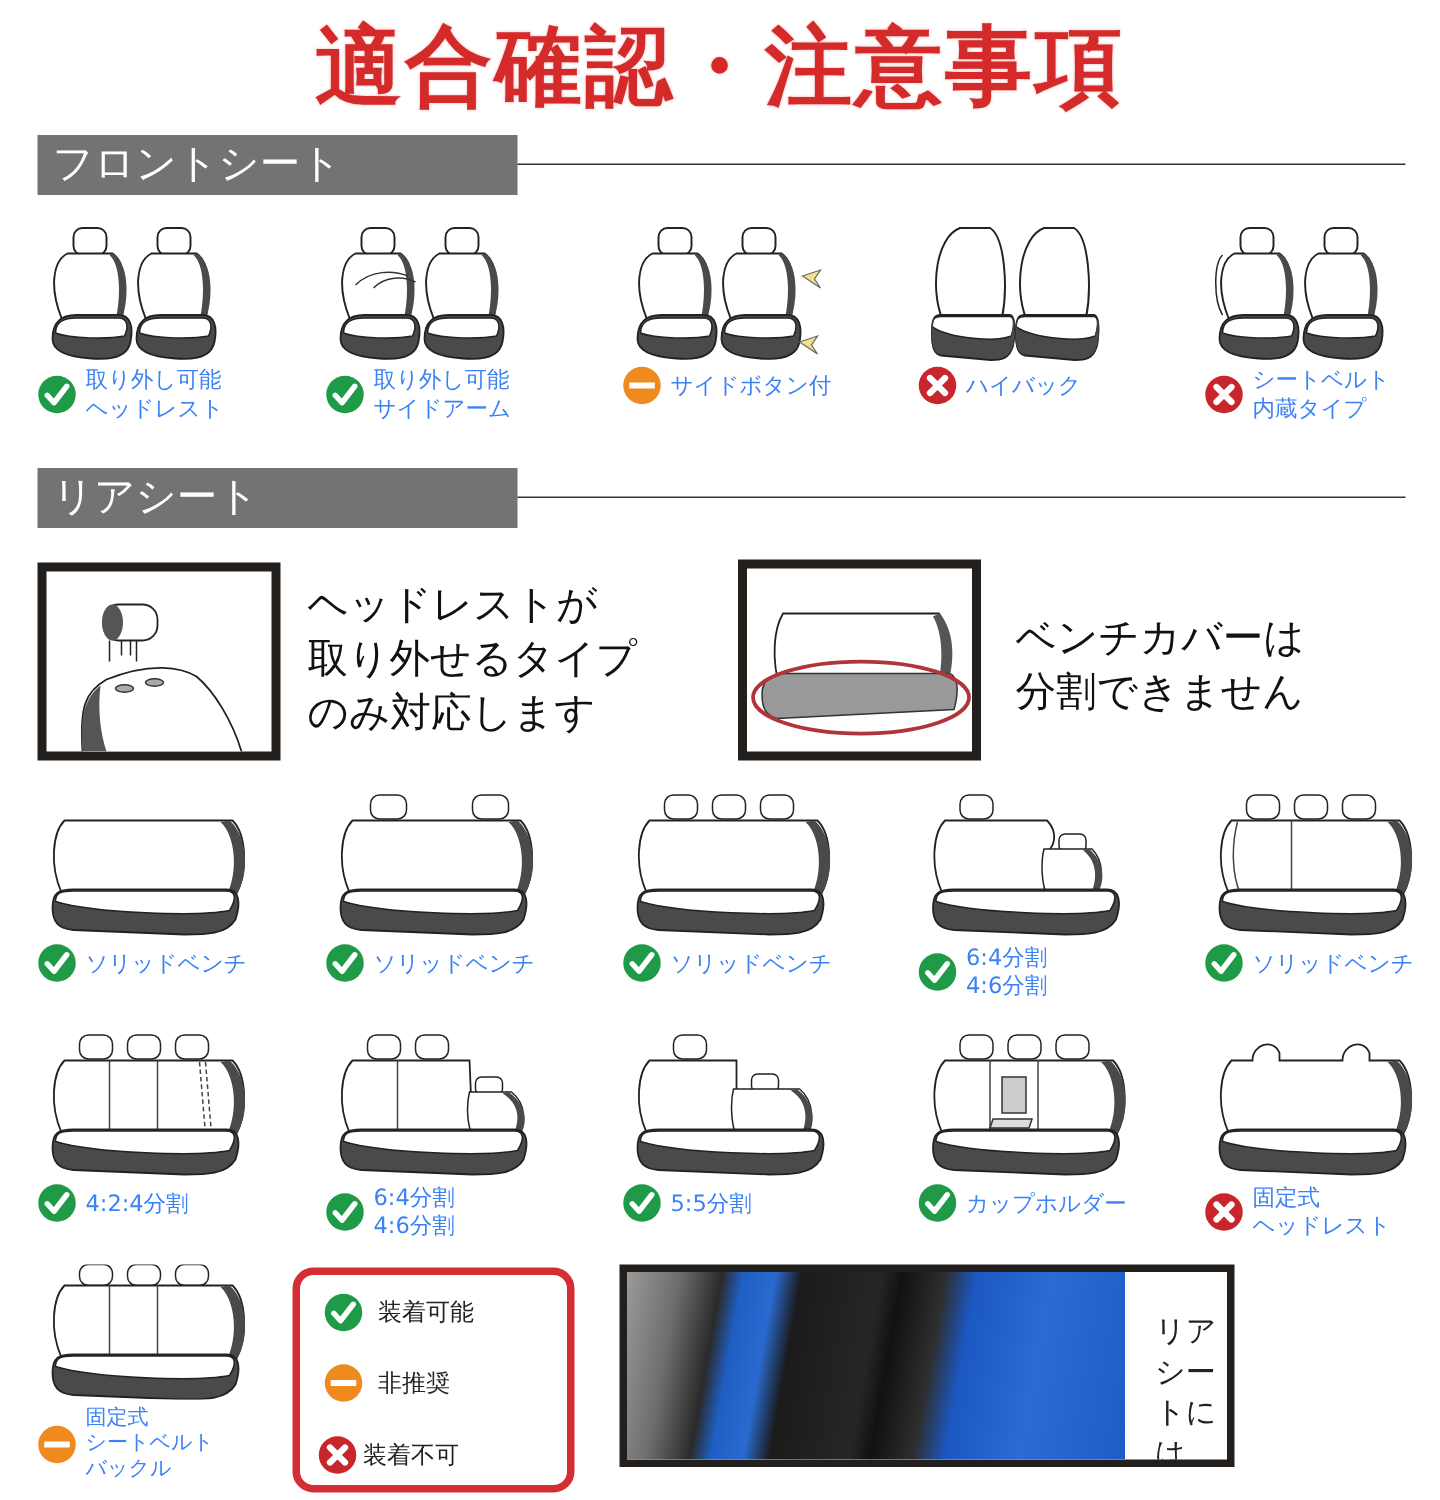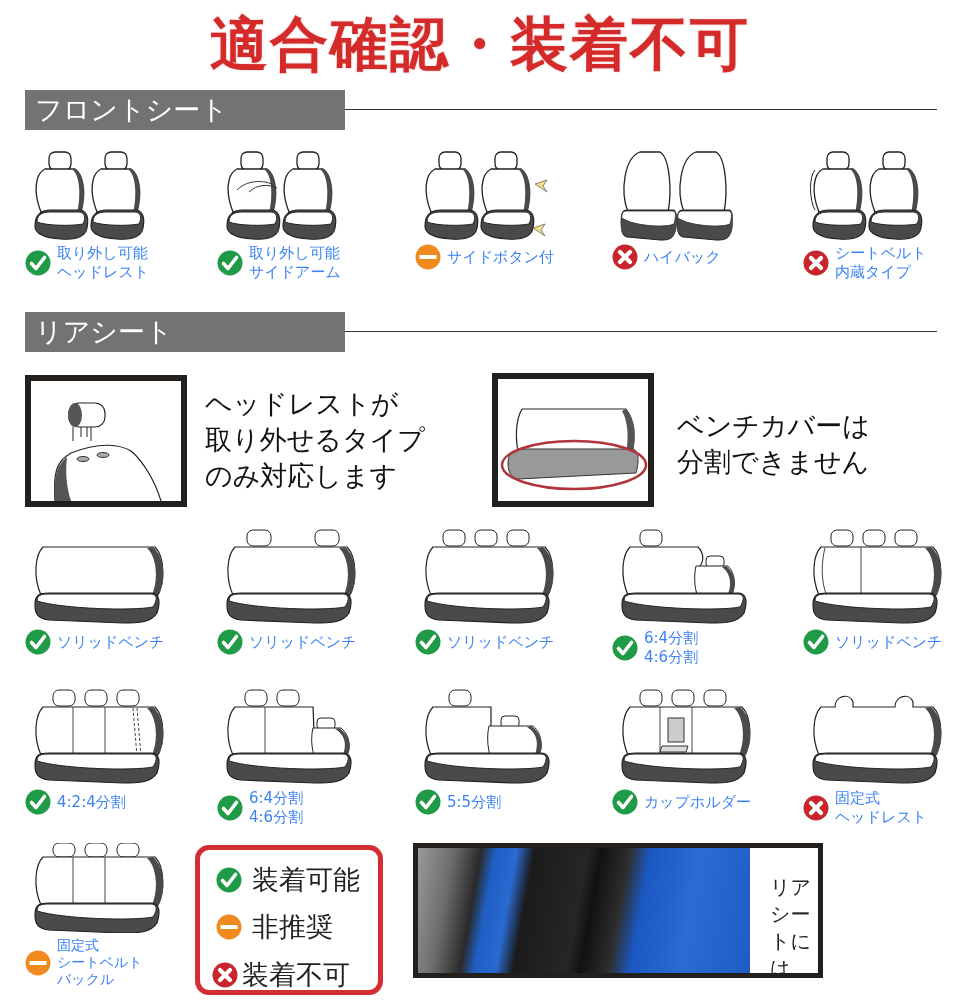--- a/index.html
+++ b/index.html
@@ -28,36 +28,36 @@
   .info-box {
     position: absolute; border: 6px solid #231f1c; background: #fff;
   }
   .info-text { position: absolute; font-size: 27px; line-height: 36px; color: #111; white-space: pre-line; }
 
   .legend {
     position: absolute; left: 195px; top: 845px; width: 188px; height: 150px;
     border: 5px solid #d42d34; border-radius: 14px; background: #fff;
   }
   .legend-row { position: absolute; left: 16px; display: flex; align-items: center; gap: 10px; }
-  .legend-row .lt { font-size: 27px; color: #222; }
+  .legend-row .lt { font-size: 16px; color: #222; }
 
   .photo-box {
     position: absolute; left: 413px; top: 843px; width: 410px; height: 135px;
     border: 5px solid #231f1c; background: #fff; overflow: hidden;
   }
   .photo {
     position: absolute; left: 0; top: 0; width: 332px; height: 125px;
     background: linear-gradient(100deg, #9a9a9a 0%, #6d6d6d 10%, #2a2a2a 18%, #1f5fc4 22%, #2a6ad0 28%, #1b1b1b 33%, #262626 48%, #111 52%, #2e2e2e 60%, #1b58c2 66%, #2c6bd3 80%, #1e5cc6 100%);
   }
   .photo-text { position: absolute; left: 352px; top: 26px; font-size: 20px; line-height: 27px; color: #222; white-space: pre-line; }
 </style>
 </head>
 <body>
 
-<div class="title">適合確認・装着不可</div>
+<div class="title">適合確認・注意事項</div>
 
 <div class="section-head" style="top:90px;">
   <div class="tag">フロントシート</div>
   <div class="rule"></div>
 </div>
 
 <svg width="0" height="0" style="position:absolute">
   <defs>
     <symbol id="ok" viewBox="0 0 26 26">
       <circle cx="13" cy="13" r="12.5" fill="#1f9a47"></circle>

